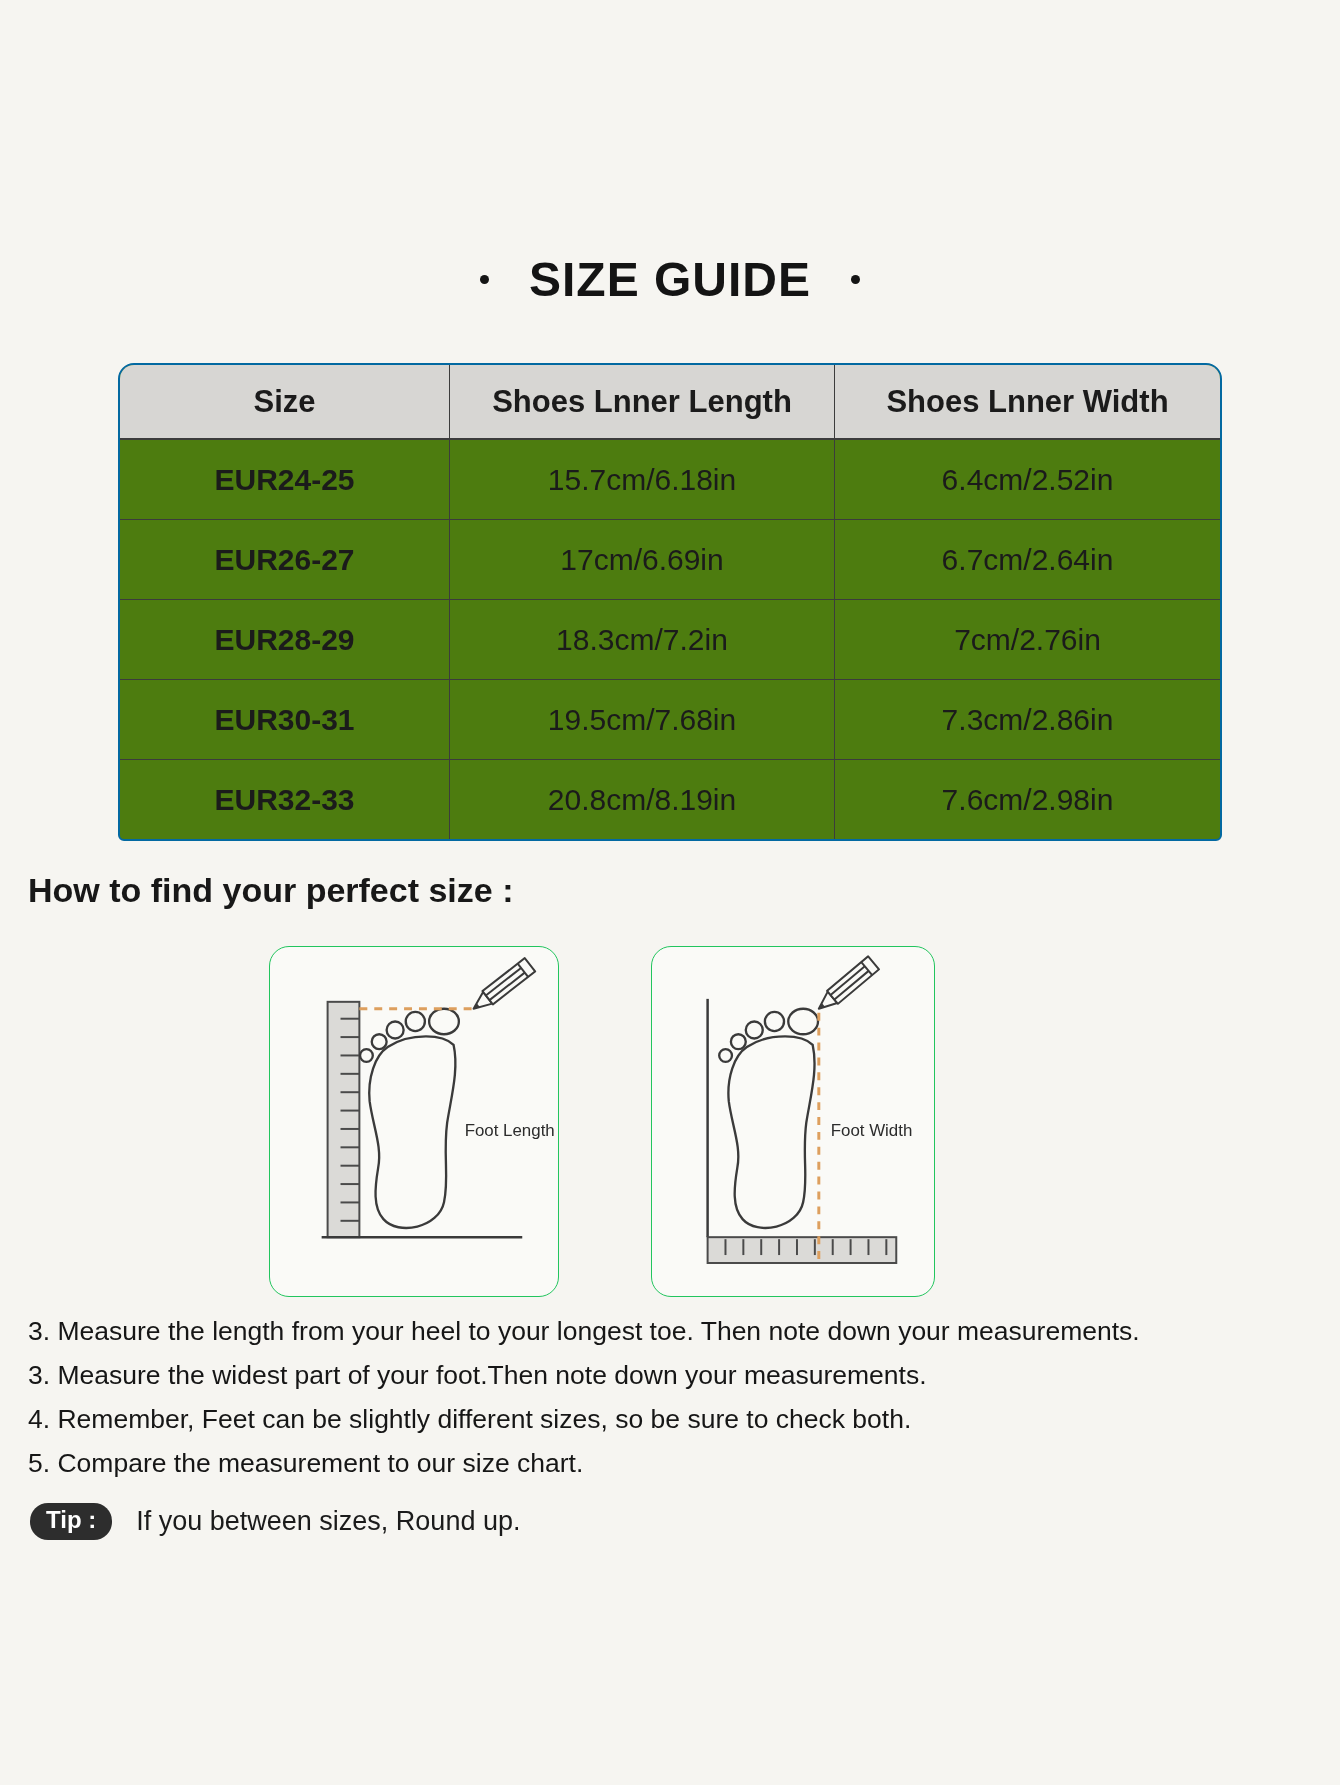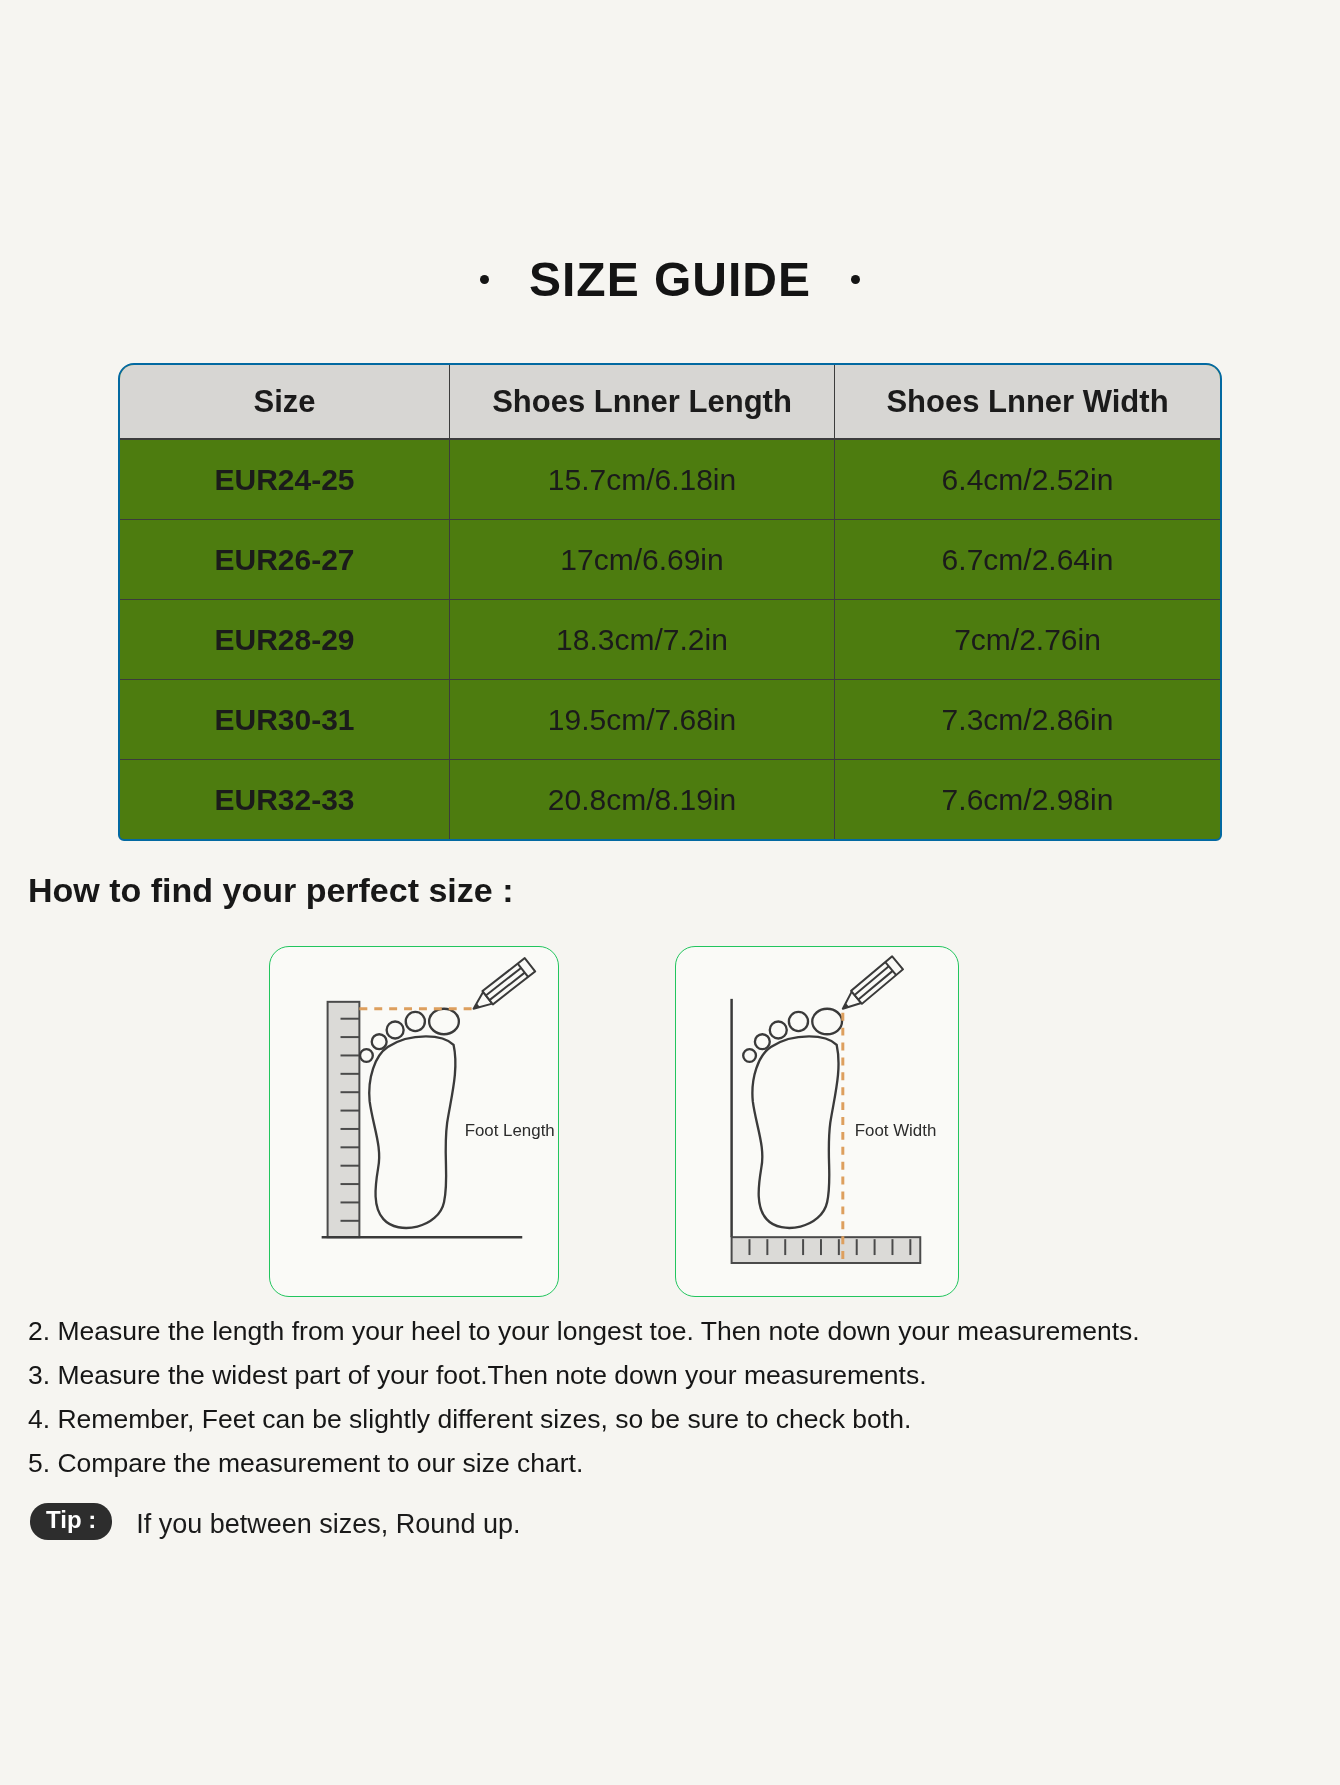--- a/index.html
+++ b/index.html
@@ -38,30 +38,30 @@
   
   .how-heading { margin:30px 0 0 28px; font-size:34px; font-weight:700; color:#181818; }
 
   
   .cards { display:flex; margin-top:36px; }
   .card {
     border:1px solid #22c55e; border-radius:20px;
     background:#fafaf7; box-sizing:border-box;
   }
   .card-left  { margin-left:269px; width:290px; height:351px; }
-  .card-right { margin-left:116px; width:284px; height:351px; }
+  .card-right { margin-left:92px; width:284px; height:351px; }
   .card svg { display:block; width:100%; height:100%; }
   .diag-label { font-size:17px; fill:#2c2c2c; font-family:"Liberation Sans", sans-serif; }
 
   
   .instructions { margin:12px 30px 0 28px; font-size:26.5px; line-height:44px; color:#161616; }
   .instructions div { white-space:nowrap; }
 
   
-  .tip-row { margin:18px 0 0 30px; display:flex; align-items:flex-end; }
+  .tip-row { margin:18px 0 0 30px; display:flex; align-items:center; }
   .tip-pill {
     background:#2d2d2d; color:#ffffff;
     border-radius:18px; padding:3px 16px 6px;
     font-size:24px; font-weight:600;
   }
   .tip-text { margin-left:24px; font-size:27px; }
 </style>
 </head>
 <body>
 
@@ -197,21 +197,21 @@
         <line x1="18" y1="-3" x2="63" y2="-3"></line>
         <line x1="18" y1="3" x2="63" y2="3"></line>
         <line x1="63" y1="-8.5" x2="63" y2="8.5"></line>
       </g>
       <text x="180" y="190" class="diag-label">Foot Width</text>
     </svg>
   </div>
 </div>
 
 <div class="instructions">
-  <div>2. Measure the length from your heel to your longest toe. Then note down your measurements.</div>
+  <div>3. Measure the length from your heel to your longest toe. Then note down your measurements.</div>
   <div>3. Measure the widest part of your foot.Then note down your measurements.</div>
   <div>4. Remember, Feet can be slightly different sizes, so be sure to check both.</div>
   <div>5. Compare the measurement to our size chart.</div>
 </div>
 
 <div class="tip-row">
   <span class="tip-pill">Tip :</span>
   <span class="tip-text">If you between sizes, Round up.</span>
 </div>
 

